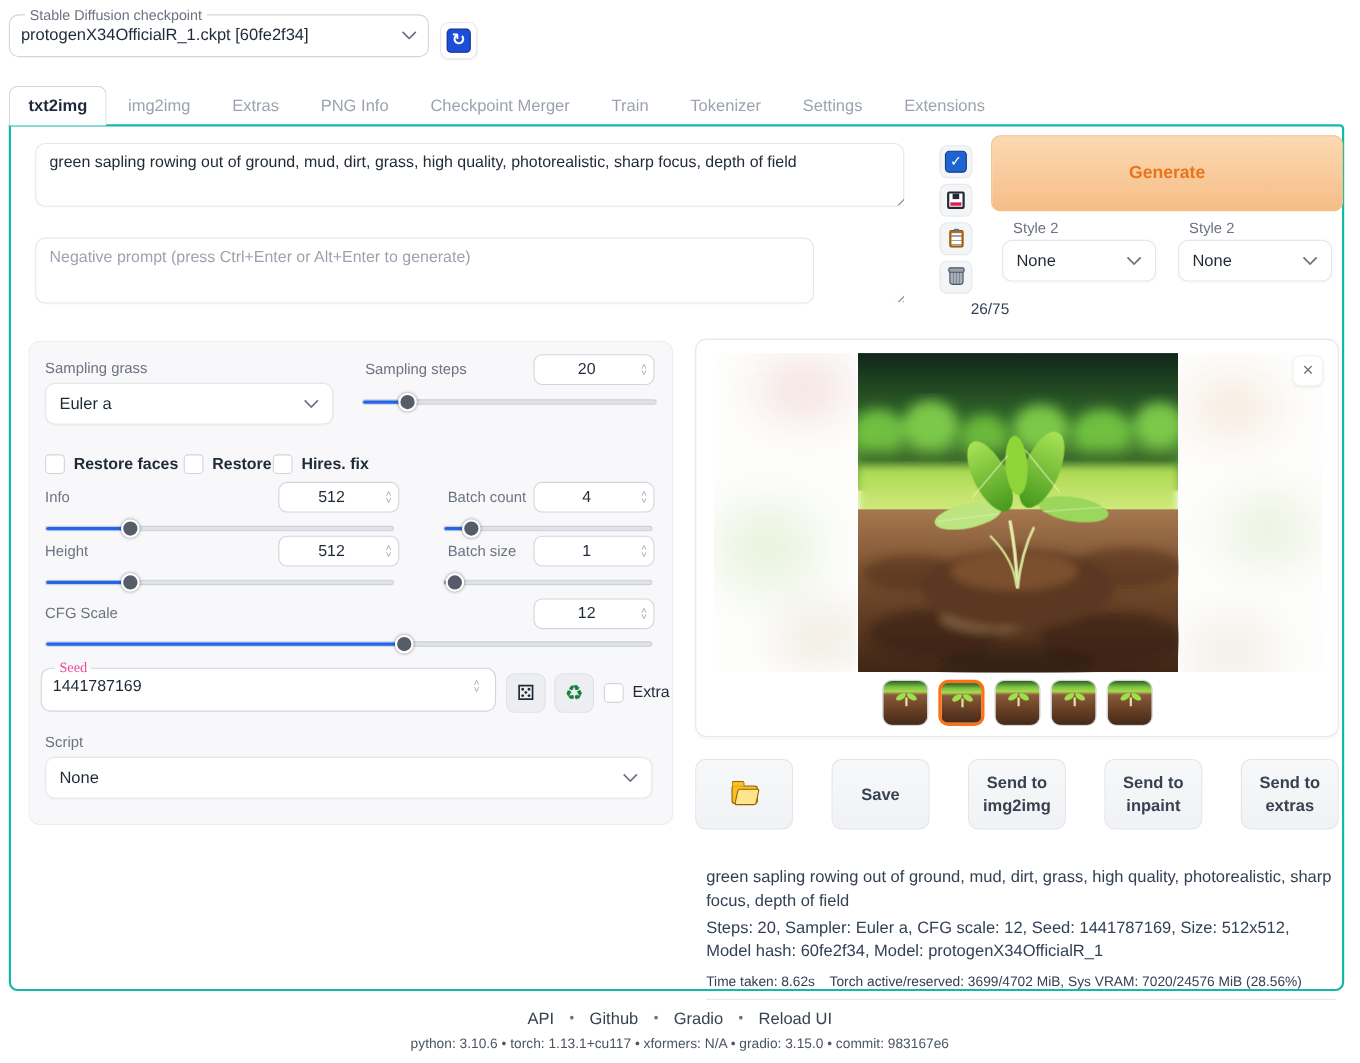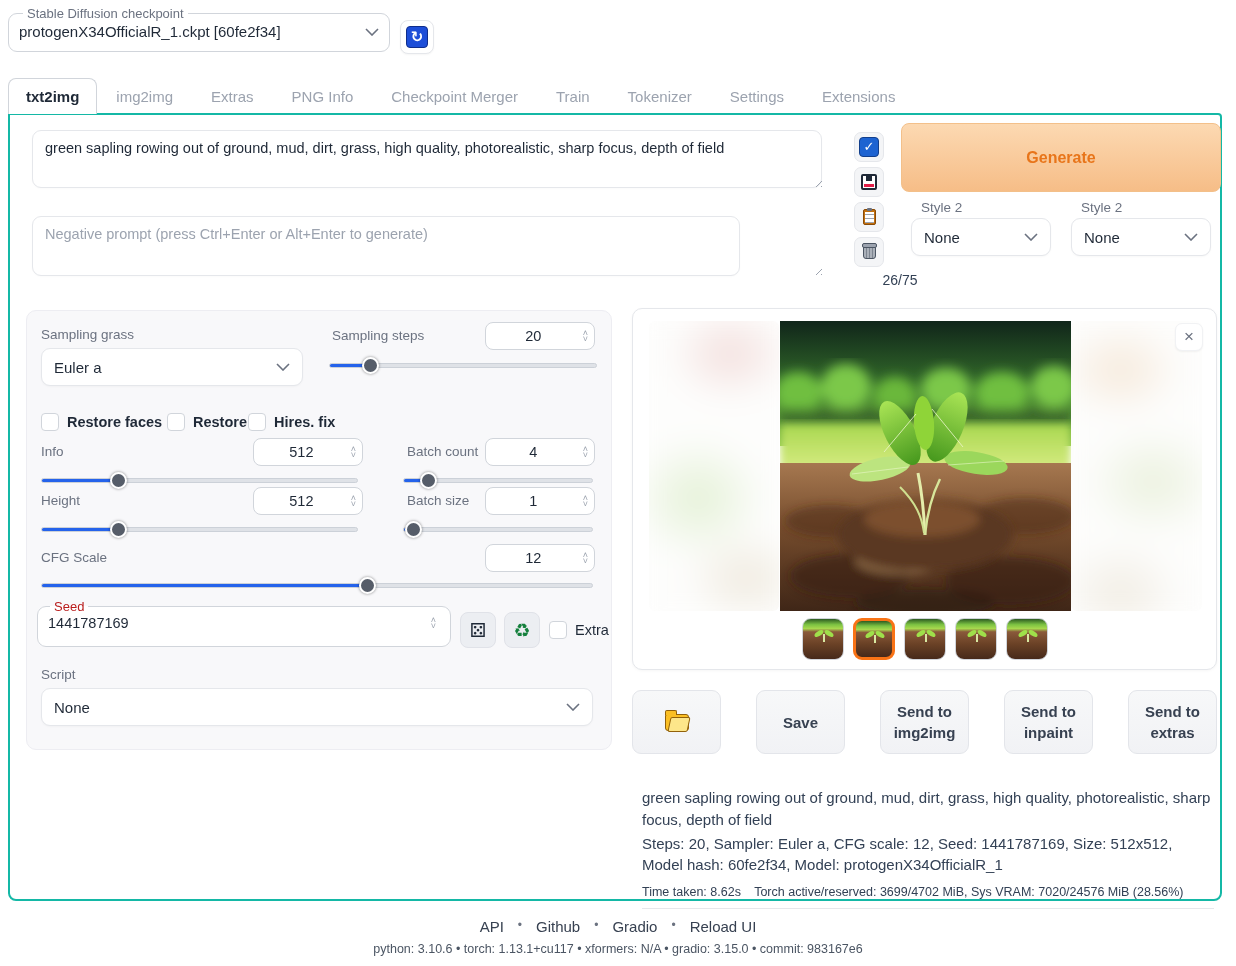--- a/index.html
+++ b/index.html
@@ -85,21 +85,21 @@
   .sl-track { position:absolute; left:0; right:0; top:6px; height:5px; background:#dfe2e7;
     border:1px solid #ccd1d8; border-radius:4px; }
   .sl-fill { position:absolute; left:0; top:0; bottom:0; background:#2563eb; border-radius:4px; }
   .sl-thumb { position:absolute; top:-7px; width:17px; height:17px; border-radius:50%;
     background:#565d69; border:2px solid #fff; box-shadow:0 0 3px rgba(0,0,0,.45); cursor:pointer; }
   .cb-row { display:flex; align-items:center; gap:8px; }
   .cb { width:18px; height:18px; background:#fff; border:1px solid #d1d5db; border-radius:4px; cursor:pointer; }
   .cb-label { font-size:14.5px; color:#1f2937; font-weight:600; }
   .seed-fs { left:10px; top:288px; width:414px; height:48px; border:1px solid #d1d5db;
     border-radius:9px; background:#fff; padding:0 8px; }
-  .seed-fs legend { font-size:13px; color:#b91c1c; padding:0 4px; margin-left:4px; }
+  .seed-fs legend { font-size:13px; color:#ec4899; padding:0 4px; margin-left:4px;font-family:Liberation Serif, serif; }
   .seed-row { display:flex; align-items:center; justify-content:space-between; margin-top:1px; }
   .seed-val { font-size:14.5px; color:#1f2937; padding-left:2px; }
   .mini-btn { width:36px; height:36px; top:301px; background:#eceef2; border:1px solid #e0e2e8;
     border-radius:8px; display:flex; align-items:center; justify-content:center; cursor:pointer; font-size:19px; }
   .dice-btn{left:433px; color:#1f2937;} .recycle-btn{left:477px; color:#15803d;}
   .extra-cb{left:522px; top:310px;}
 
   
   .gallery { left:622px; top:193px; width:585px; height:362px; background:#fff;
     border:1px solid #e5e7eb; border-radius:10px; box-shadow:0 1px 3px rgba(0,0,0,.04); }

